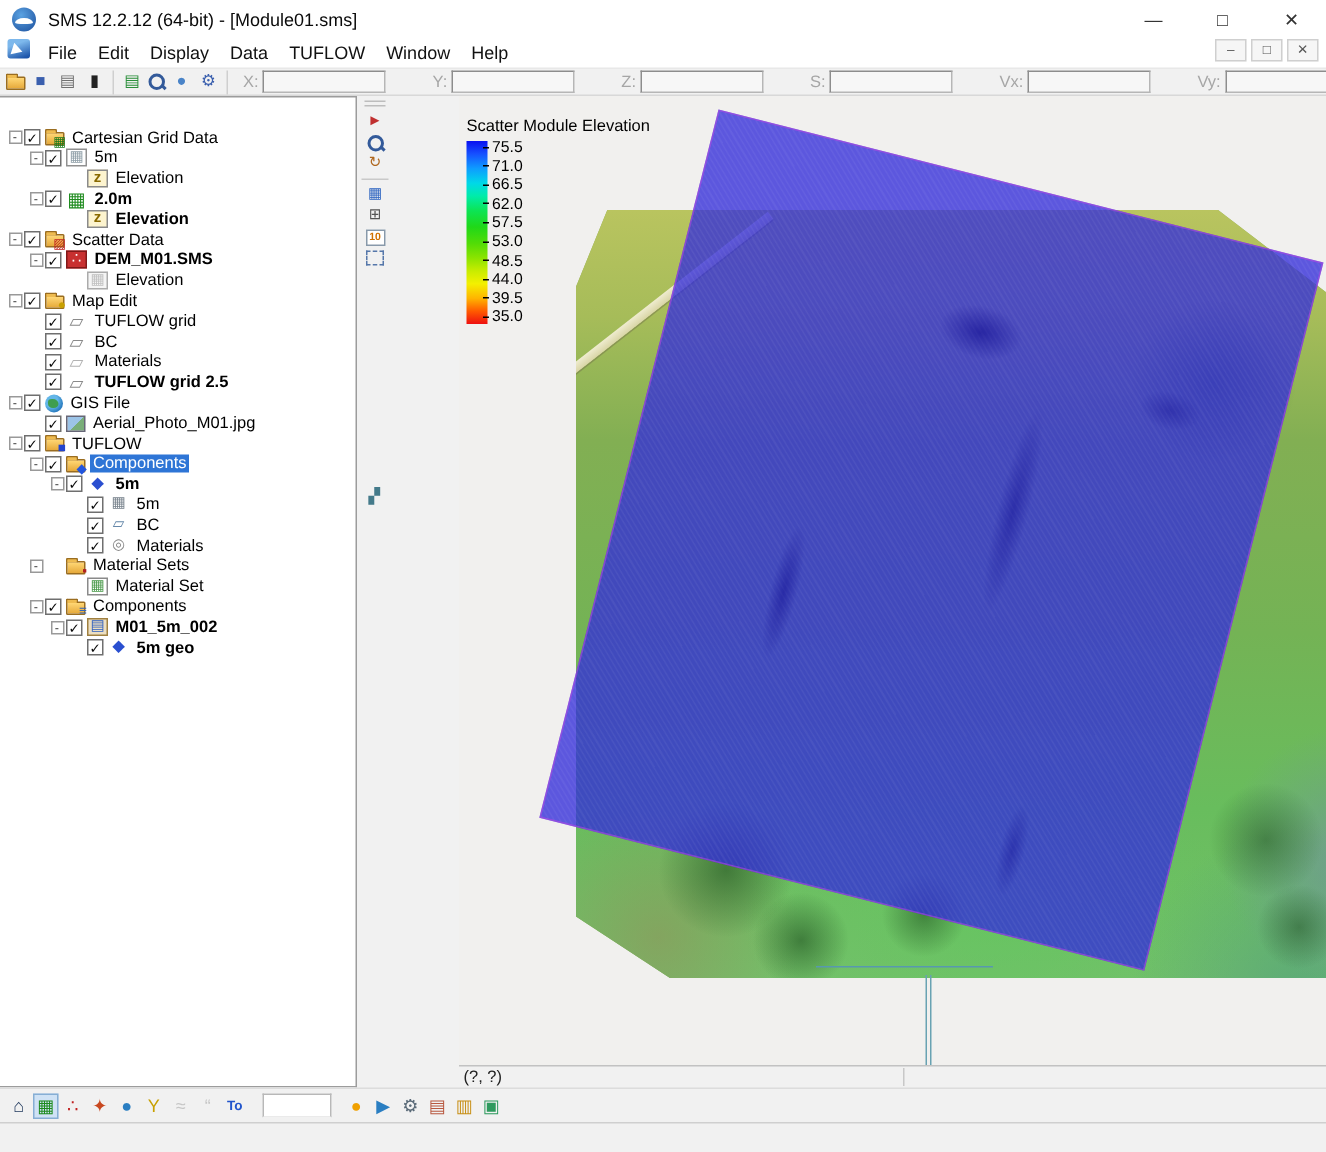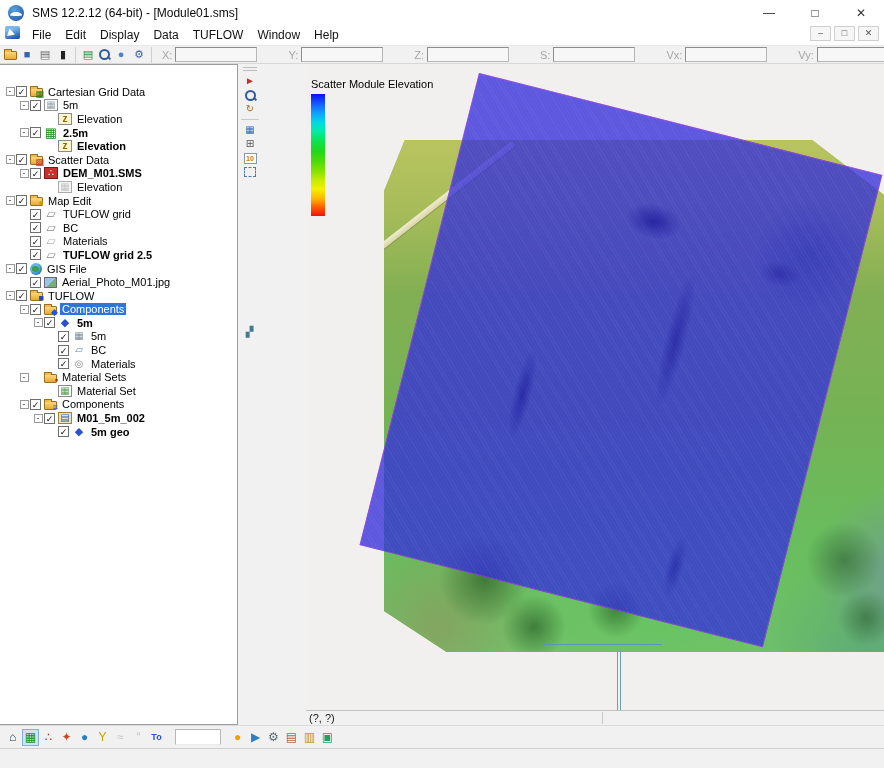--- a/index.html
+++ b/index.html
@@ -218,21 +218,21 @@
           <span class="tlabel">Elevation</span>
         </div>
         <div class="trow bold" style="padding-left: 18px;">
           <span class="slot-exp">
             <span class="exp">-</span>
           </span>
           <span class="slot-cb">
             <span class="cb">✓</span>
           </span>
           <span class="tic" style="color: rgb(30, 139, 30); font-size: 13px;">▦</span>
-          <span class="tlabel">2.5m</span>
+          <span class="tlabel">2.0m</span>
         </div>
         <div class="trow bold" style="padding-left: 32px;">
           <span class="slot-exp"></span>
           <span class="slot-cb"></span>
           <span class="tic" style="color: rgb(138, 106, 0); background: rgb(253, 244, 207); border: 1px solid rgb(138, 138, 138); font-weight: bold;">z</span>
           <span class="tlabel">Elevation</span>
         </div>
         <div class="trow" style="padding-left: 4px;">
           <span class="slot-exp">
             <span class="exp">-</span>
@@ -455,20 +455,32 @@
         <div class="photo">
           <div class="road"></div>
         </div>
         <div class="bluegrid"></div>
         <div class="stream-v"></div>
         <div class="stream-h"></div>
         <div class="legend">
           <div class="legend-title">Scatter Module Elevation</div>
           <div class="legend-body">
             <div class="colorbar"></div>
+            <ul class="legend-labels" id="legend-labels">
+                <li>75.5</li>
+                <li>71.0</li>
+                <li>66.5</li>
+                <li>62.0</li>
+                <li>57.5</li>
+                <li>53.0</li>
+                <li>48.5</li>
+                <li>44.0</li>
+                <li>39.5</li>
+                <li>35.0</li>
+              </ul>
           </div>
         </div>
       </div>
       <div class="canvas-status">
         <span>(?, ?)</span>
         <span class="pane-sep"></span>
       </div>
     </div>
   </div>
 

